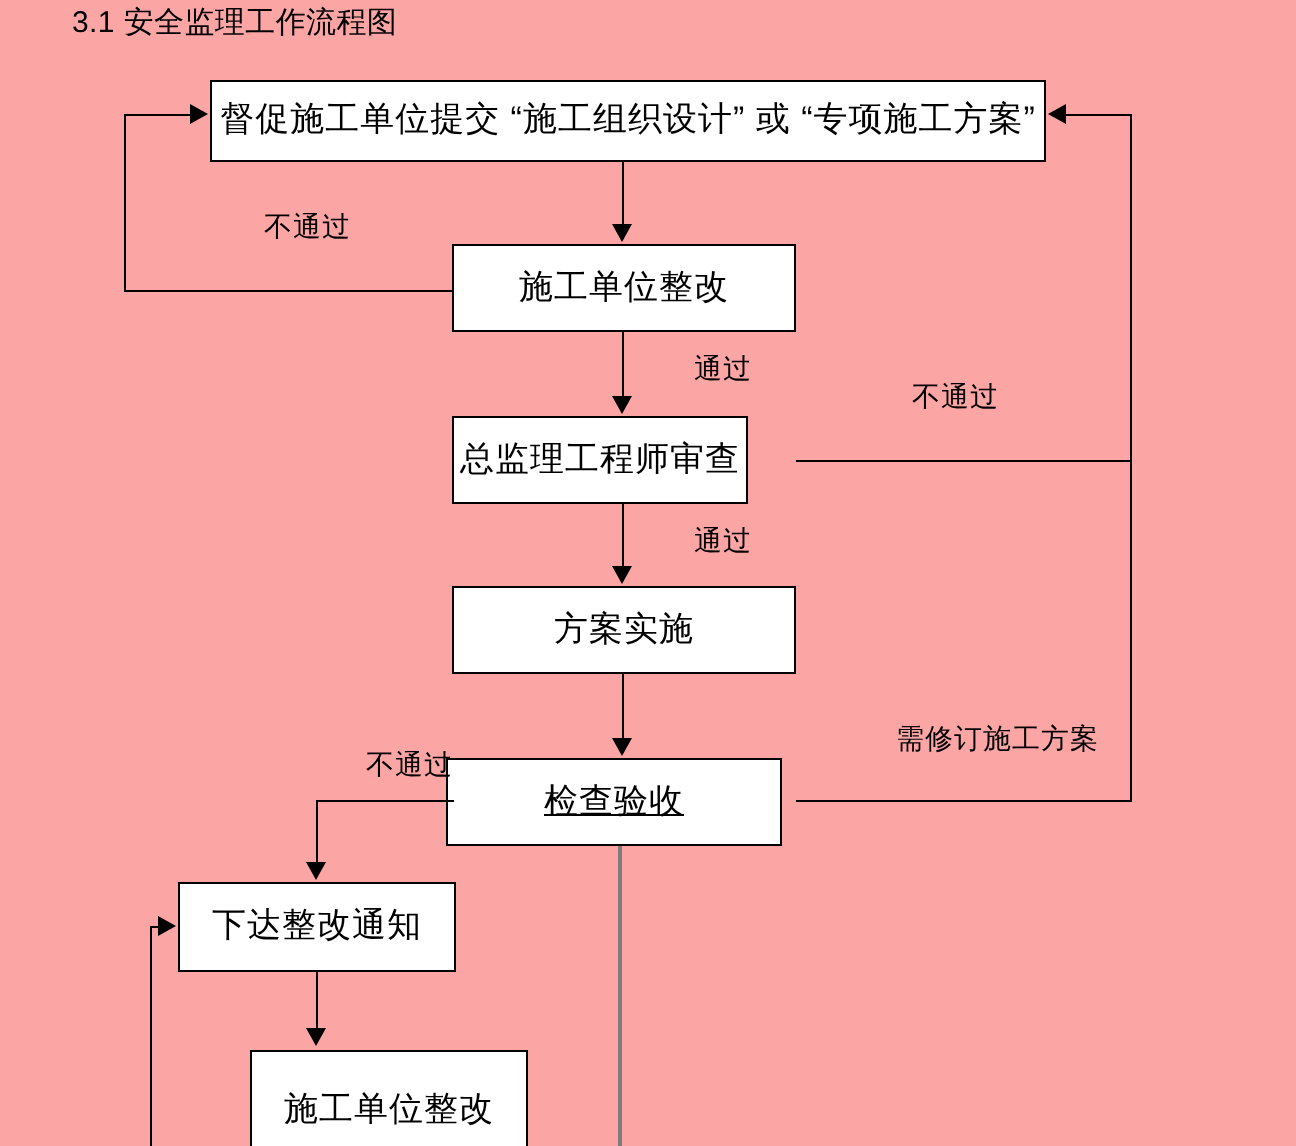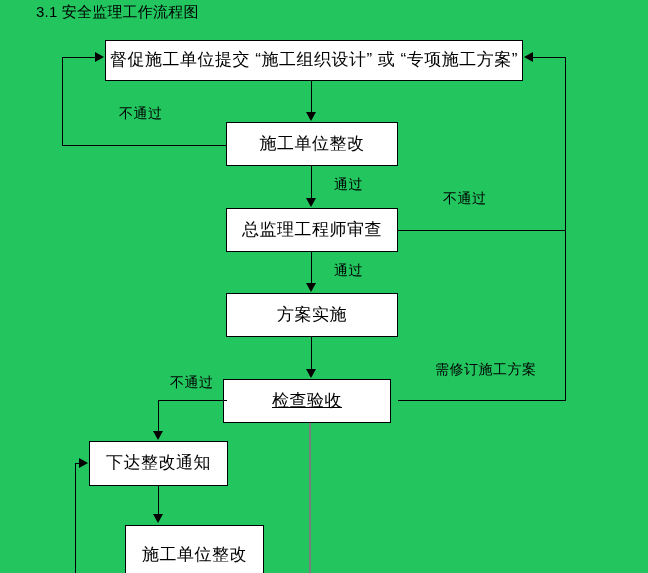--- a/index.html
+++ b/index.html
@@ -8,21 +8,21 @@
     background: #ffffff;
   }
   body {
     font-family: "Liberation Sans", "DejaVu Sans", sans-serif;
     color: #000000;
   }
   #page {
     position: relative;
     width: 648px;
     height: 573px;
-    background: #22c55e;
+    background: #fca5a5;
     overflow: hidden;
   }
   #page-title {
     position: absolute;
     left: 36px;
     top: 2px;
     font-size: 15px;
     line-height: 20px;
     letter-spacing: 0.2px;
     white-space: nowrap;
@@ -39,20 +39,21 @@
     line-height: 1.2;
     white-space: nowrap;
     letter-spacing: 0.5px;
   }
   .edge-label {
     position: absolute;
     font-size: 14px;
     line-height: 1.2;
     white-space: nowrap;
     letter-spacing: 0.5px;
+    margin-left: 13px;
   }
   .ln {
     position: absolute;
     background: #000000;
   }
   .ln.h { height: 1px; }
   .ln.v { width: 1px; }
   .ln.gray { background: #7d7d7d; width: 2px; }
   .arrow {
     position: absolute;
@@ -83,21 +84,21 @@
   <div id="page-title">3.1 安全监理工作流程图</div>
 
   <div class="node" style="left:105px; top:40px; width:418px; height:41px;">
     <span>督促施工单位提交 “施工组织设计” 或 “专项施工方案”</span>
   </div>
 
   <div class="node" style="left:226px; top:122px; width:172px; height:44px;">
     <span>施工单位整改</span>
   </div>
 
-  <div class="node" style="left:226px; top:208px; width:172px; height:44px;">
+  <div class="node" style="left:226px; top:208px; width:148px; height:44px;">
     <span>总监理工程师审查</span>
   </div>
 
   <div class="node" style="left:226px; top:293px; width:172px; height:44px;">
     <span>方案实施</span>
   </div>
 
   <div class="node" style="left:223px; top:379px; width:168px; height:44px;text-decoration:underline;">
     <span>检查验收</span>
   </div>

